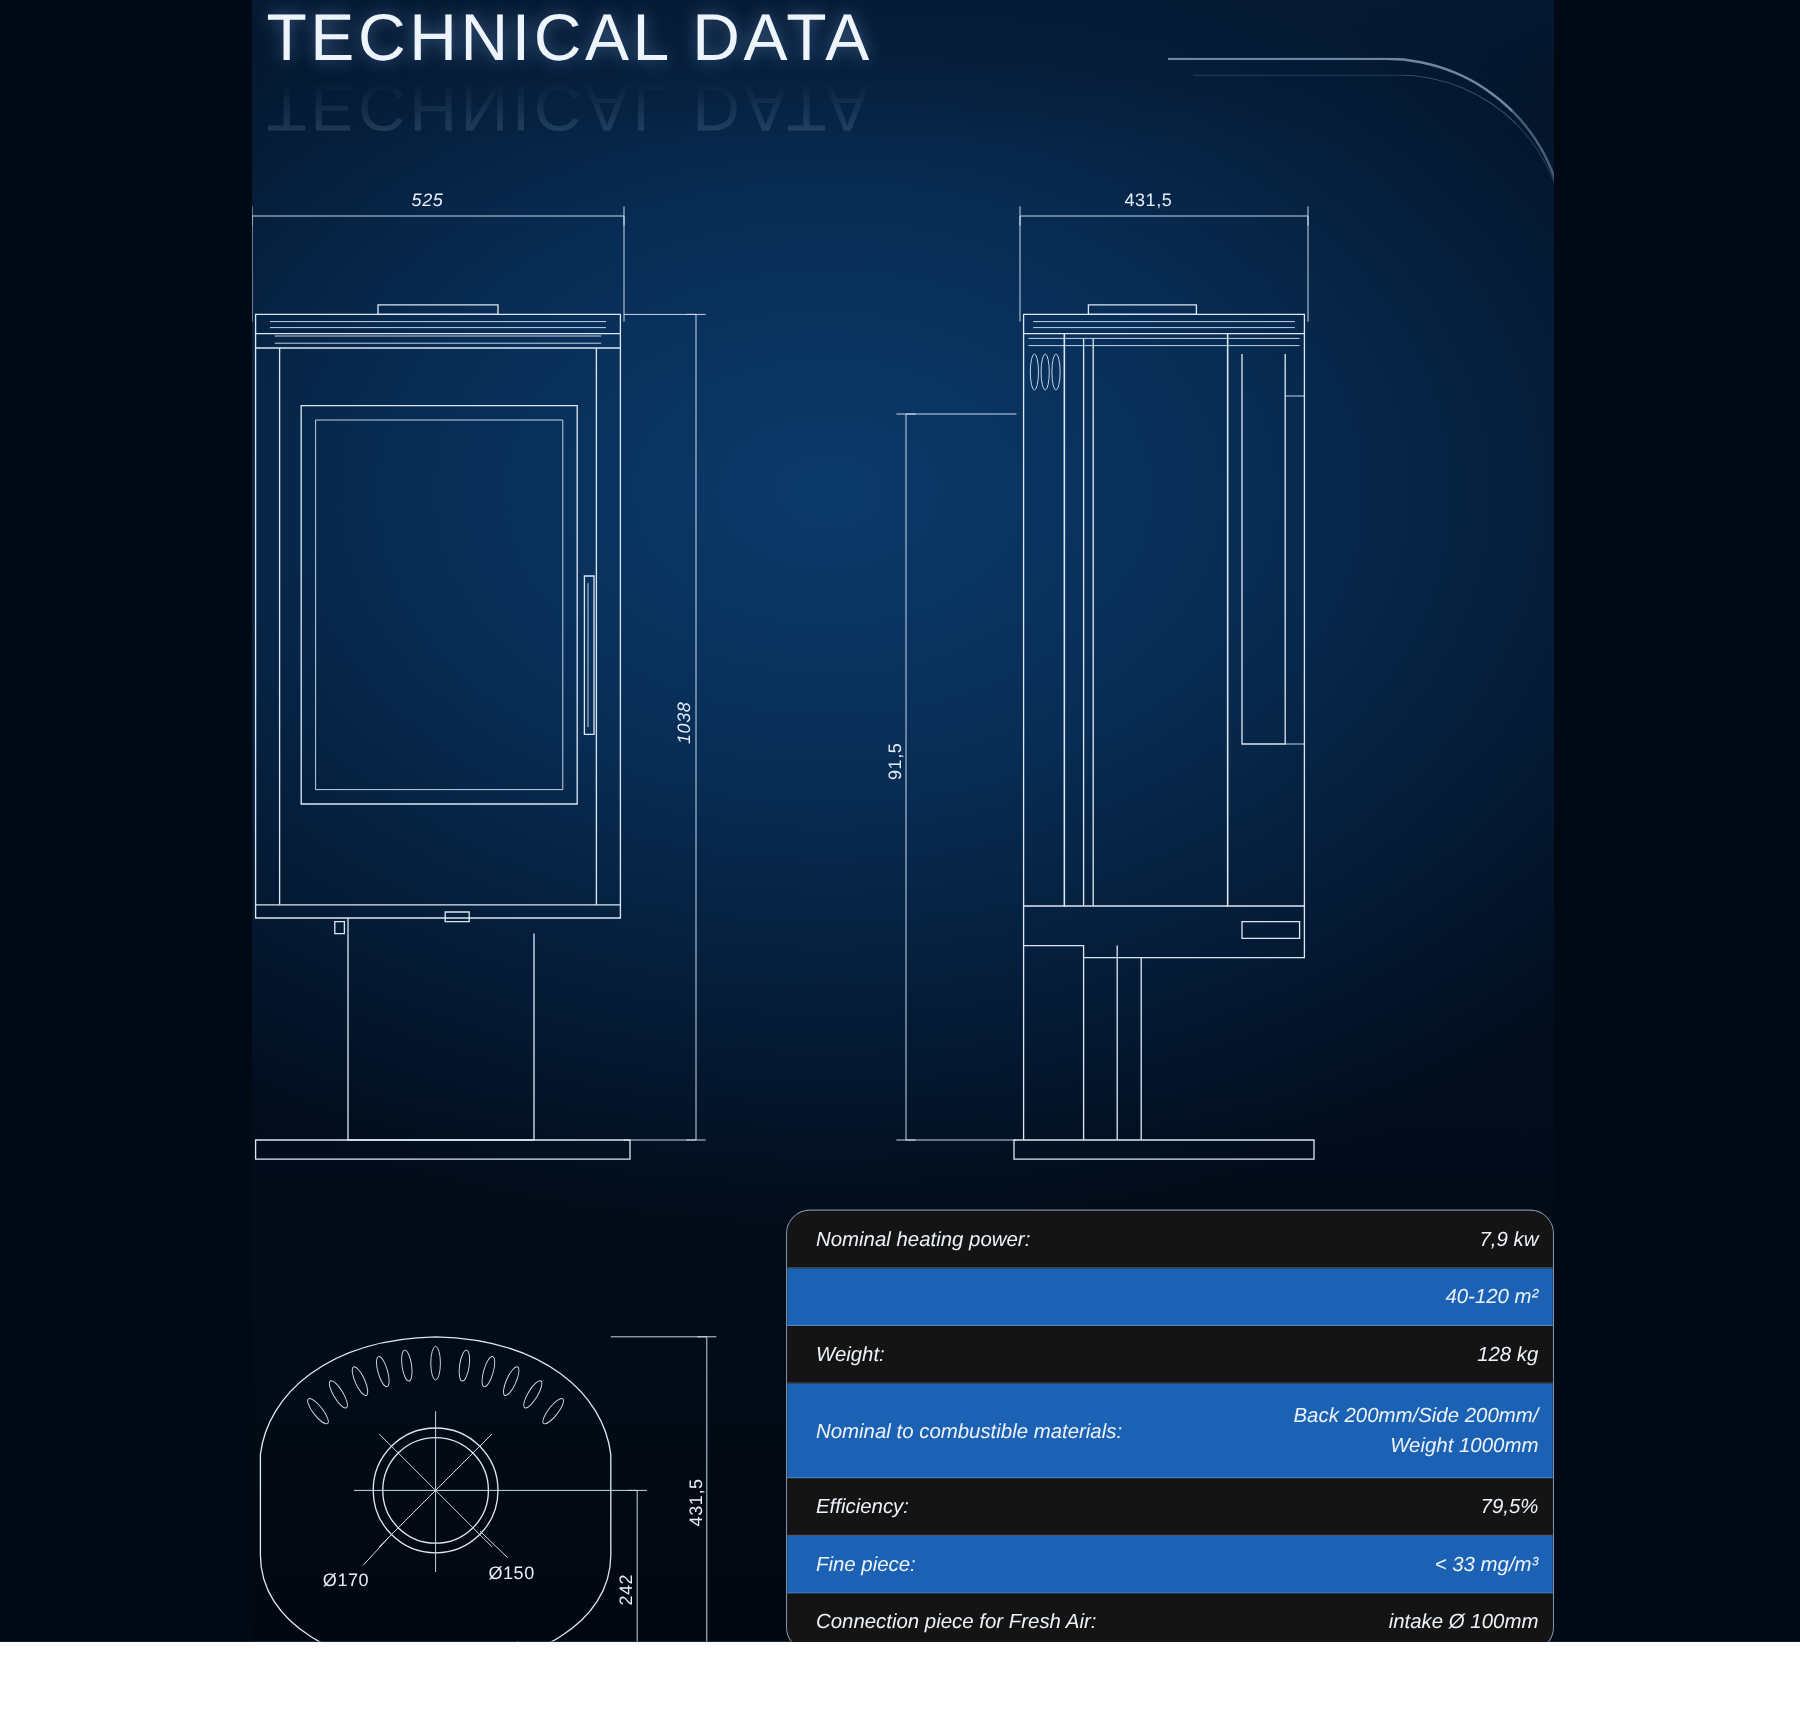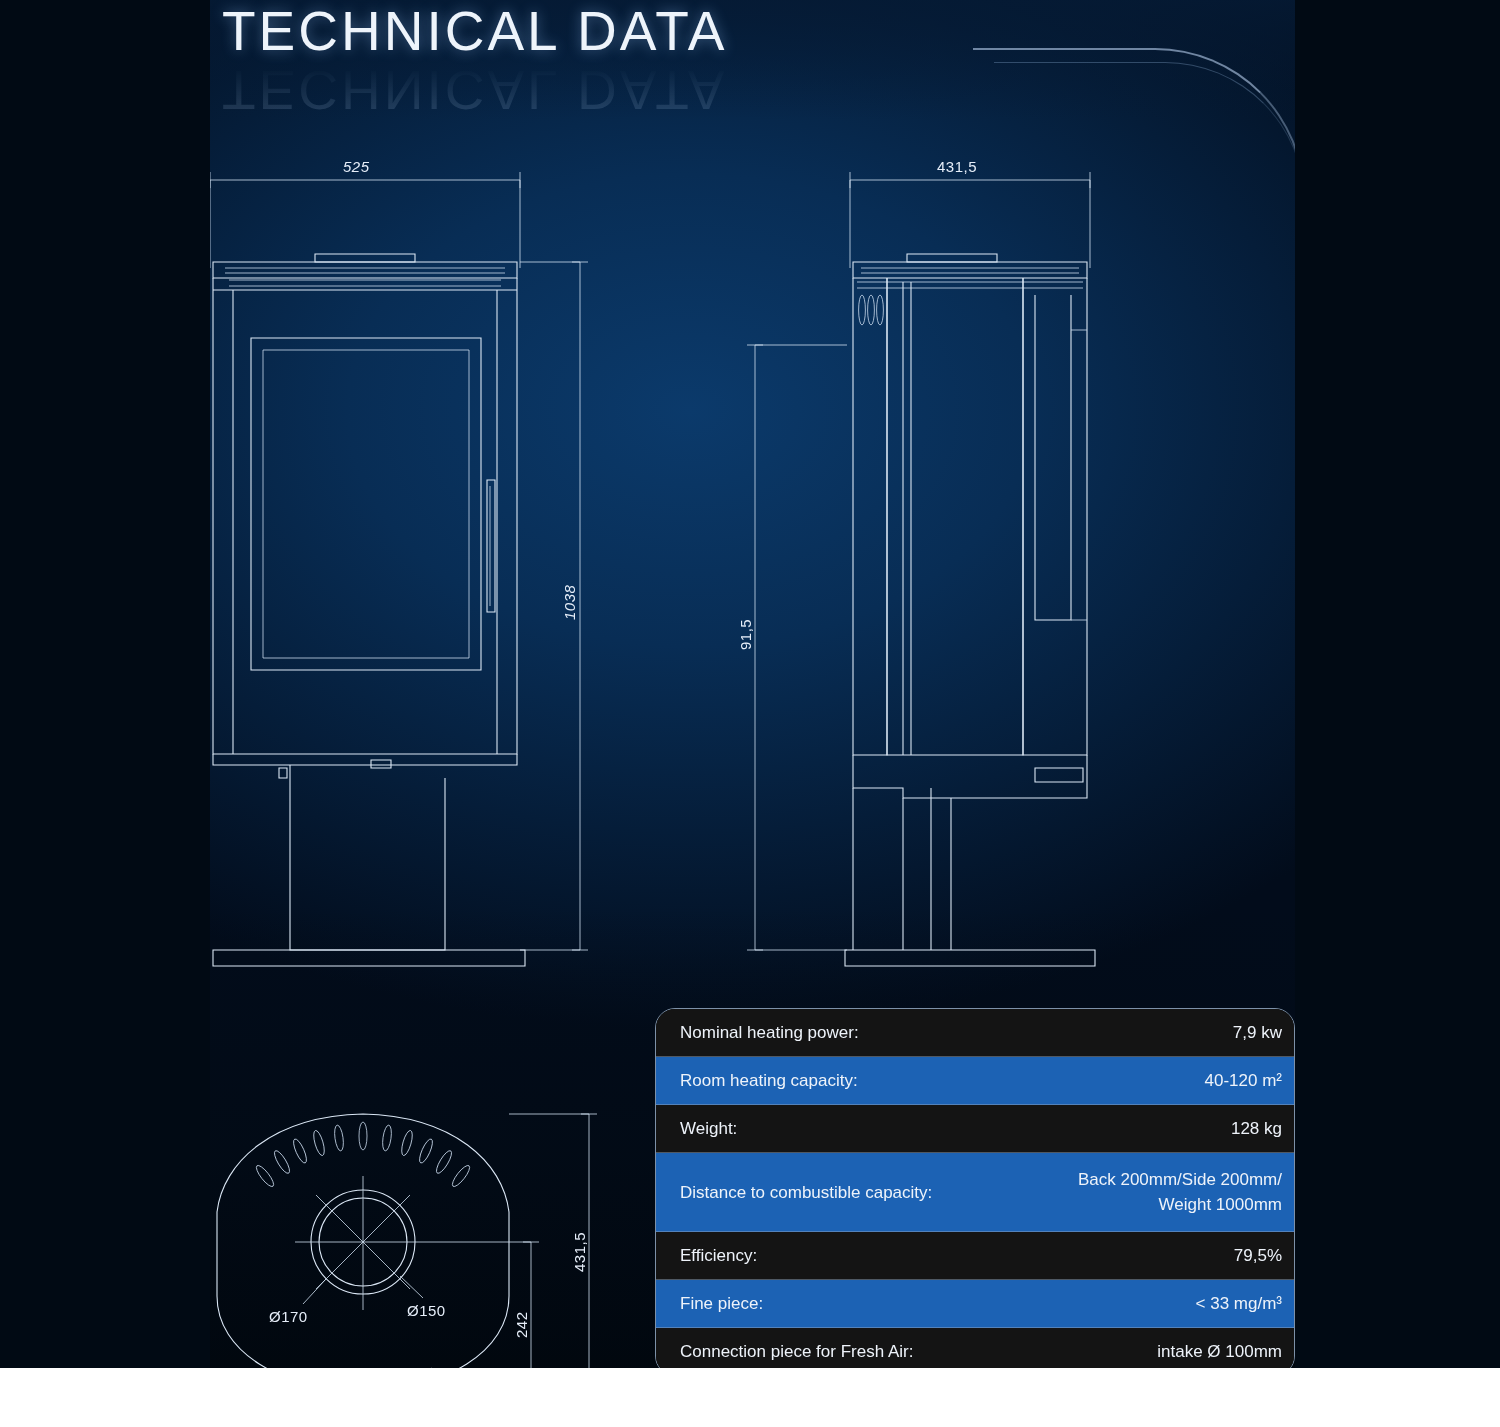--- a/index.html
+++ b/index.html
@@ -125,20 +125,21 @@
   .spec-table {
     position: absolute;
     left: 655px;
     top: 1008px;
     width: 638px;
     z-index: 8;
     border: 1px solid #7d91a8;
     border-radius: 20px;
     overflow: hidden;
     background: #0c0c0c;
+    font-style: italic;
   }
   .spec-row {
     display: flex;
     align-items: center;
     min-height: 47px;
     border-bottom: 1px solid rgba(150,170,195,0.45);
     font-size: 17px;
     color: #eef3fa;
   }
   .spec-row:last-child { border-bottom: none; }
@@ -323,31 +324,30 @@
   </div>
 
   <div class="spec-table">
 
     <div class="spec-row dark">
       <div class="spec-label">Nominal heating power:</div>
       <div class="spec-value">7,9 kw</div>
     </div>
 
     <div class="spec-row blue">
-      <div class="spec-label">Room heating capacity:</div>
       <div class="spec-value">40-120 m²</div>
     </div>
 
     <div class="spec-row dark">
       <div class="spec-label">Weight:</div>
       <div class="spec-value">128 kg</div>
     </div>
 
     <div class="spec-row blue tall">
-      <div class="spec-label">Distance to combustible capacity:</div>
+      <div class="spec-label">Nominal to combustible materials:</div>
       <div class="spec-value">
         <span class="l2">Back 200mm/Side 200mm/</span>
         <span class="l2">Weight 1000mm</span>
       </div>
     </div>
 
     <div class="spec-row dark">
       <div class="spec-label">Efficiency:</div>
       <div class="spec-value">79,5%</div>
     </div>

